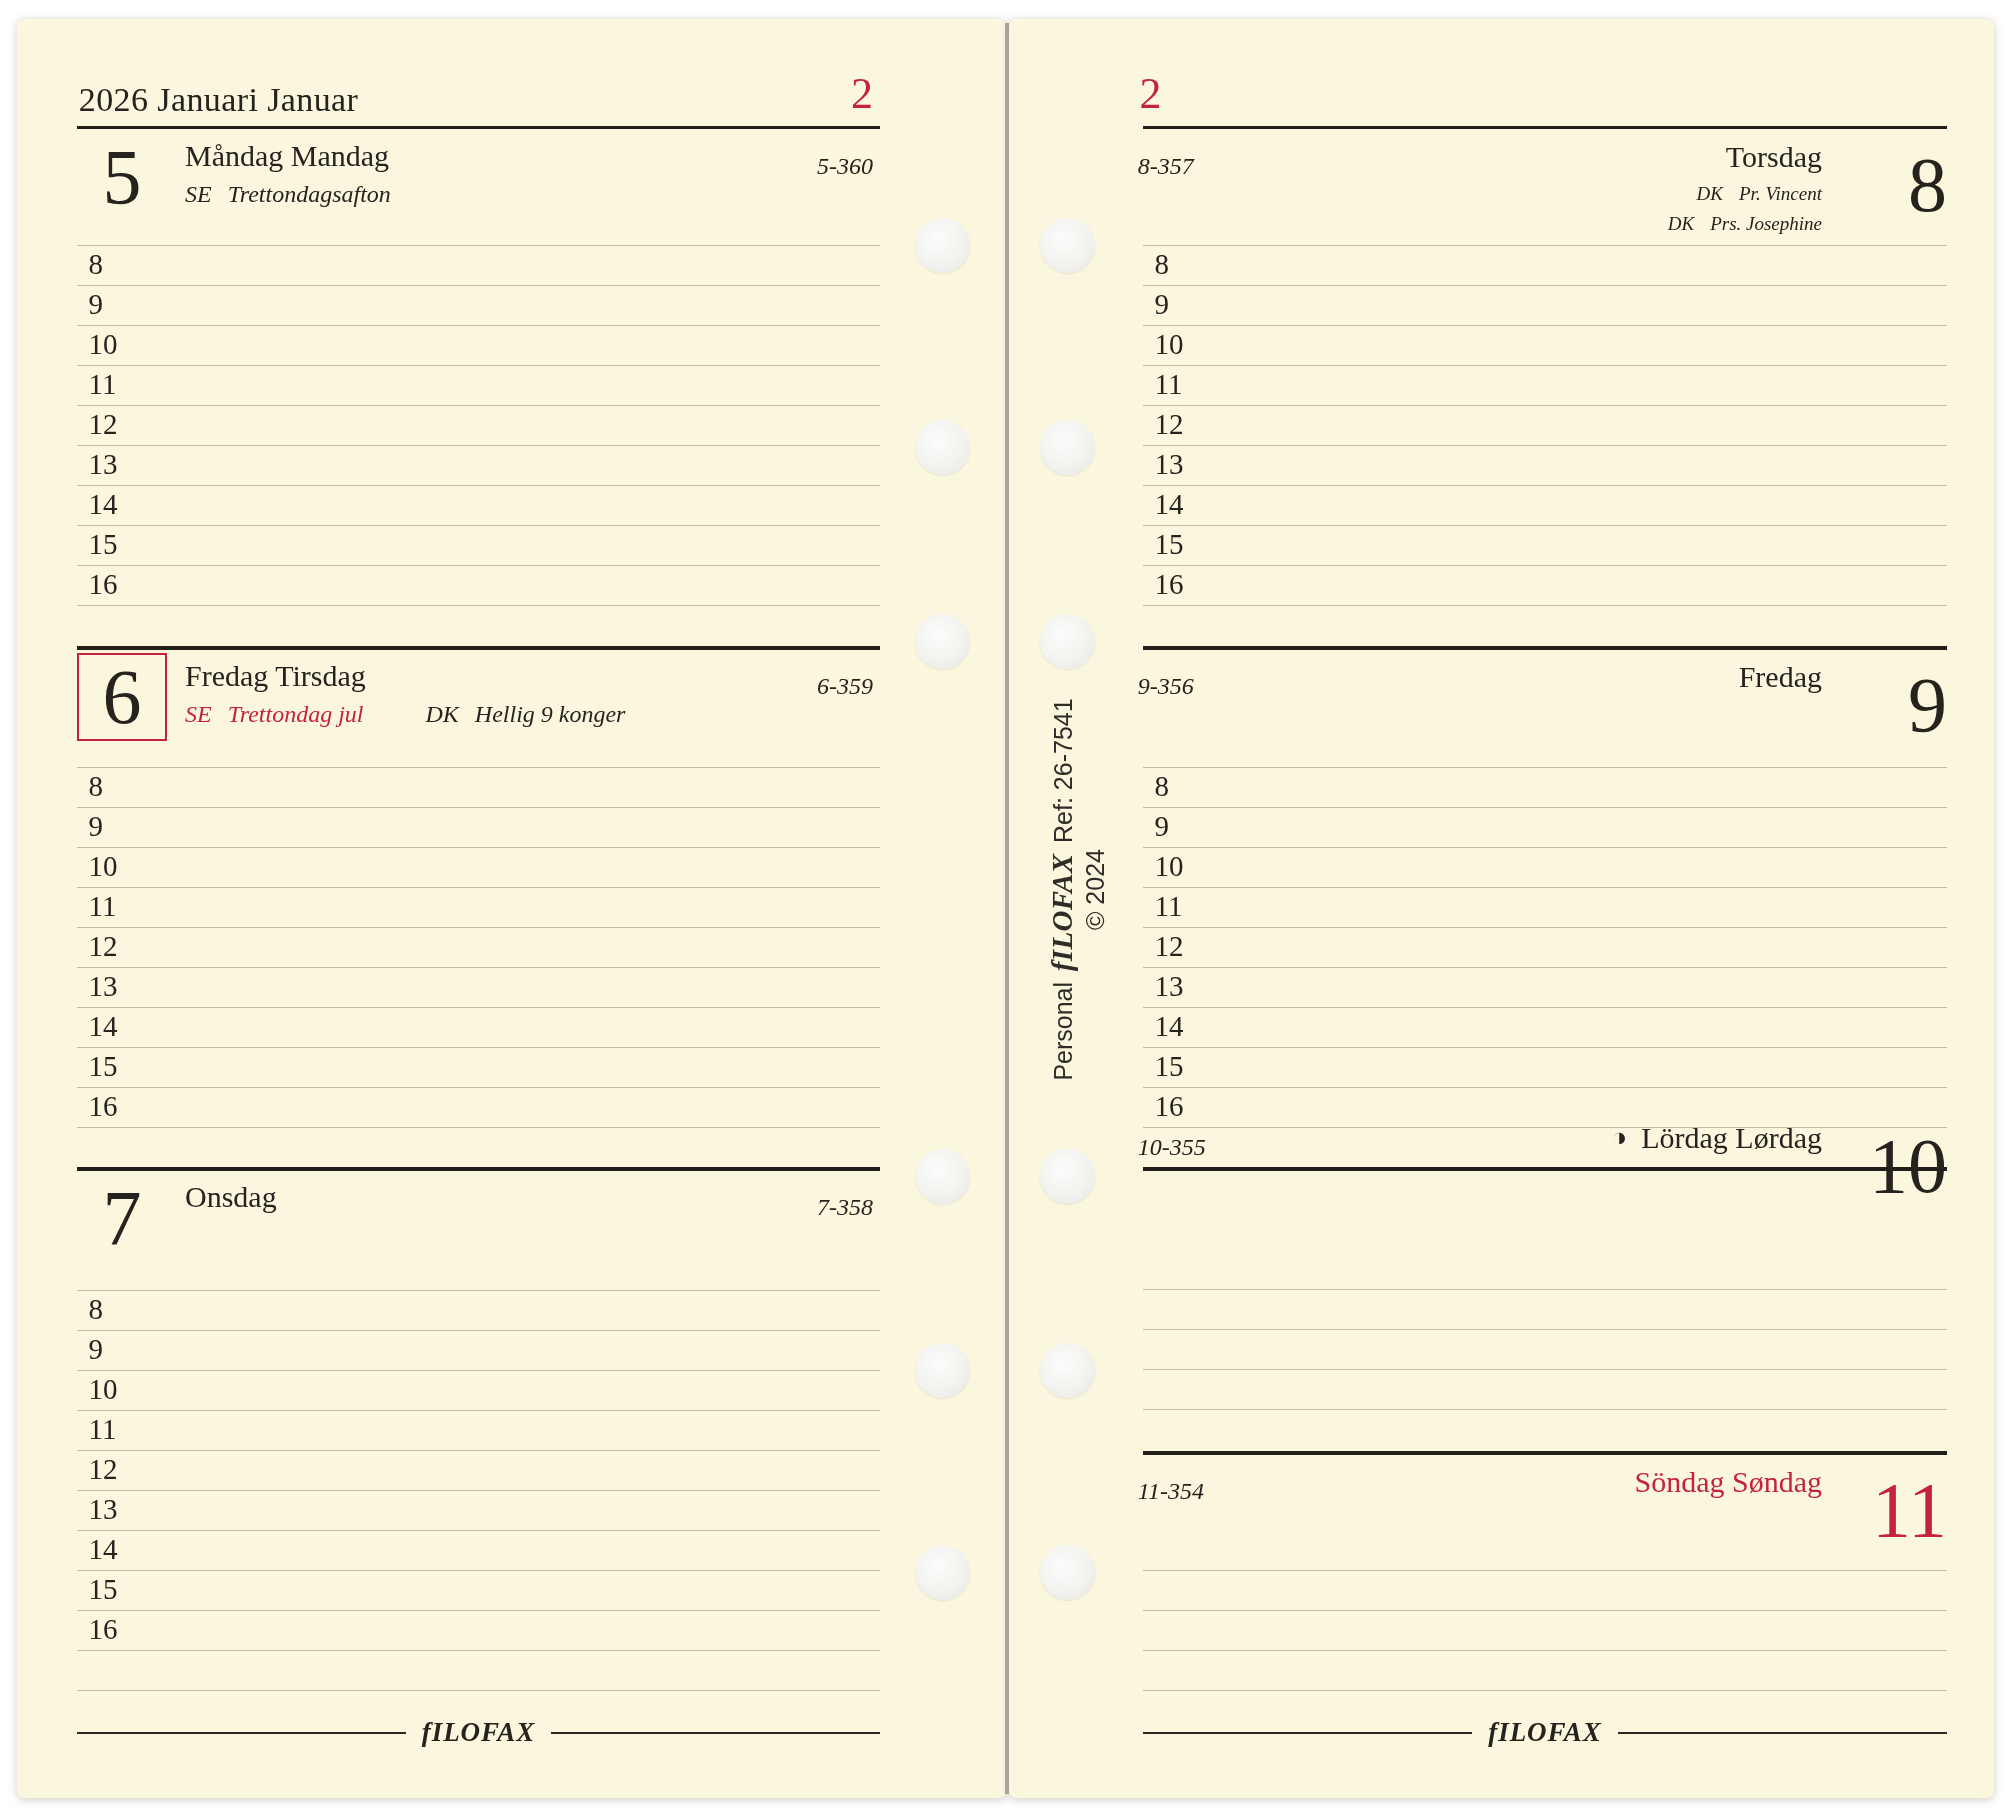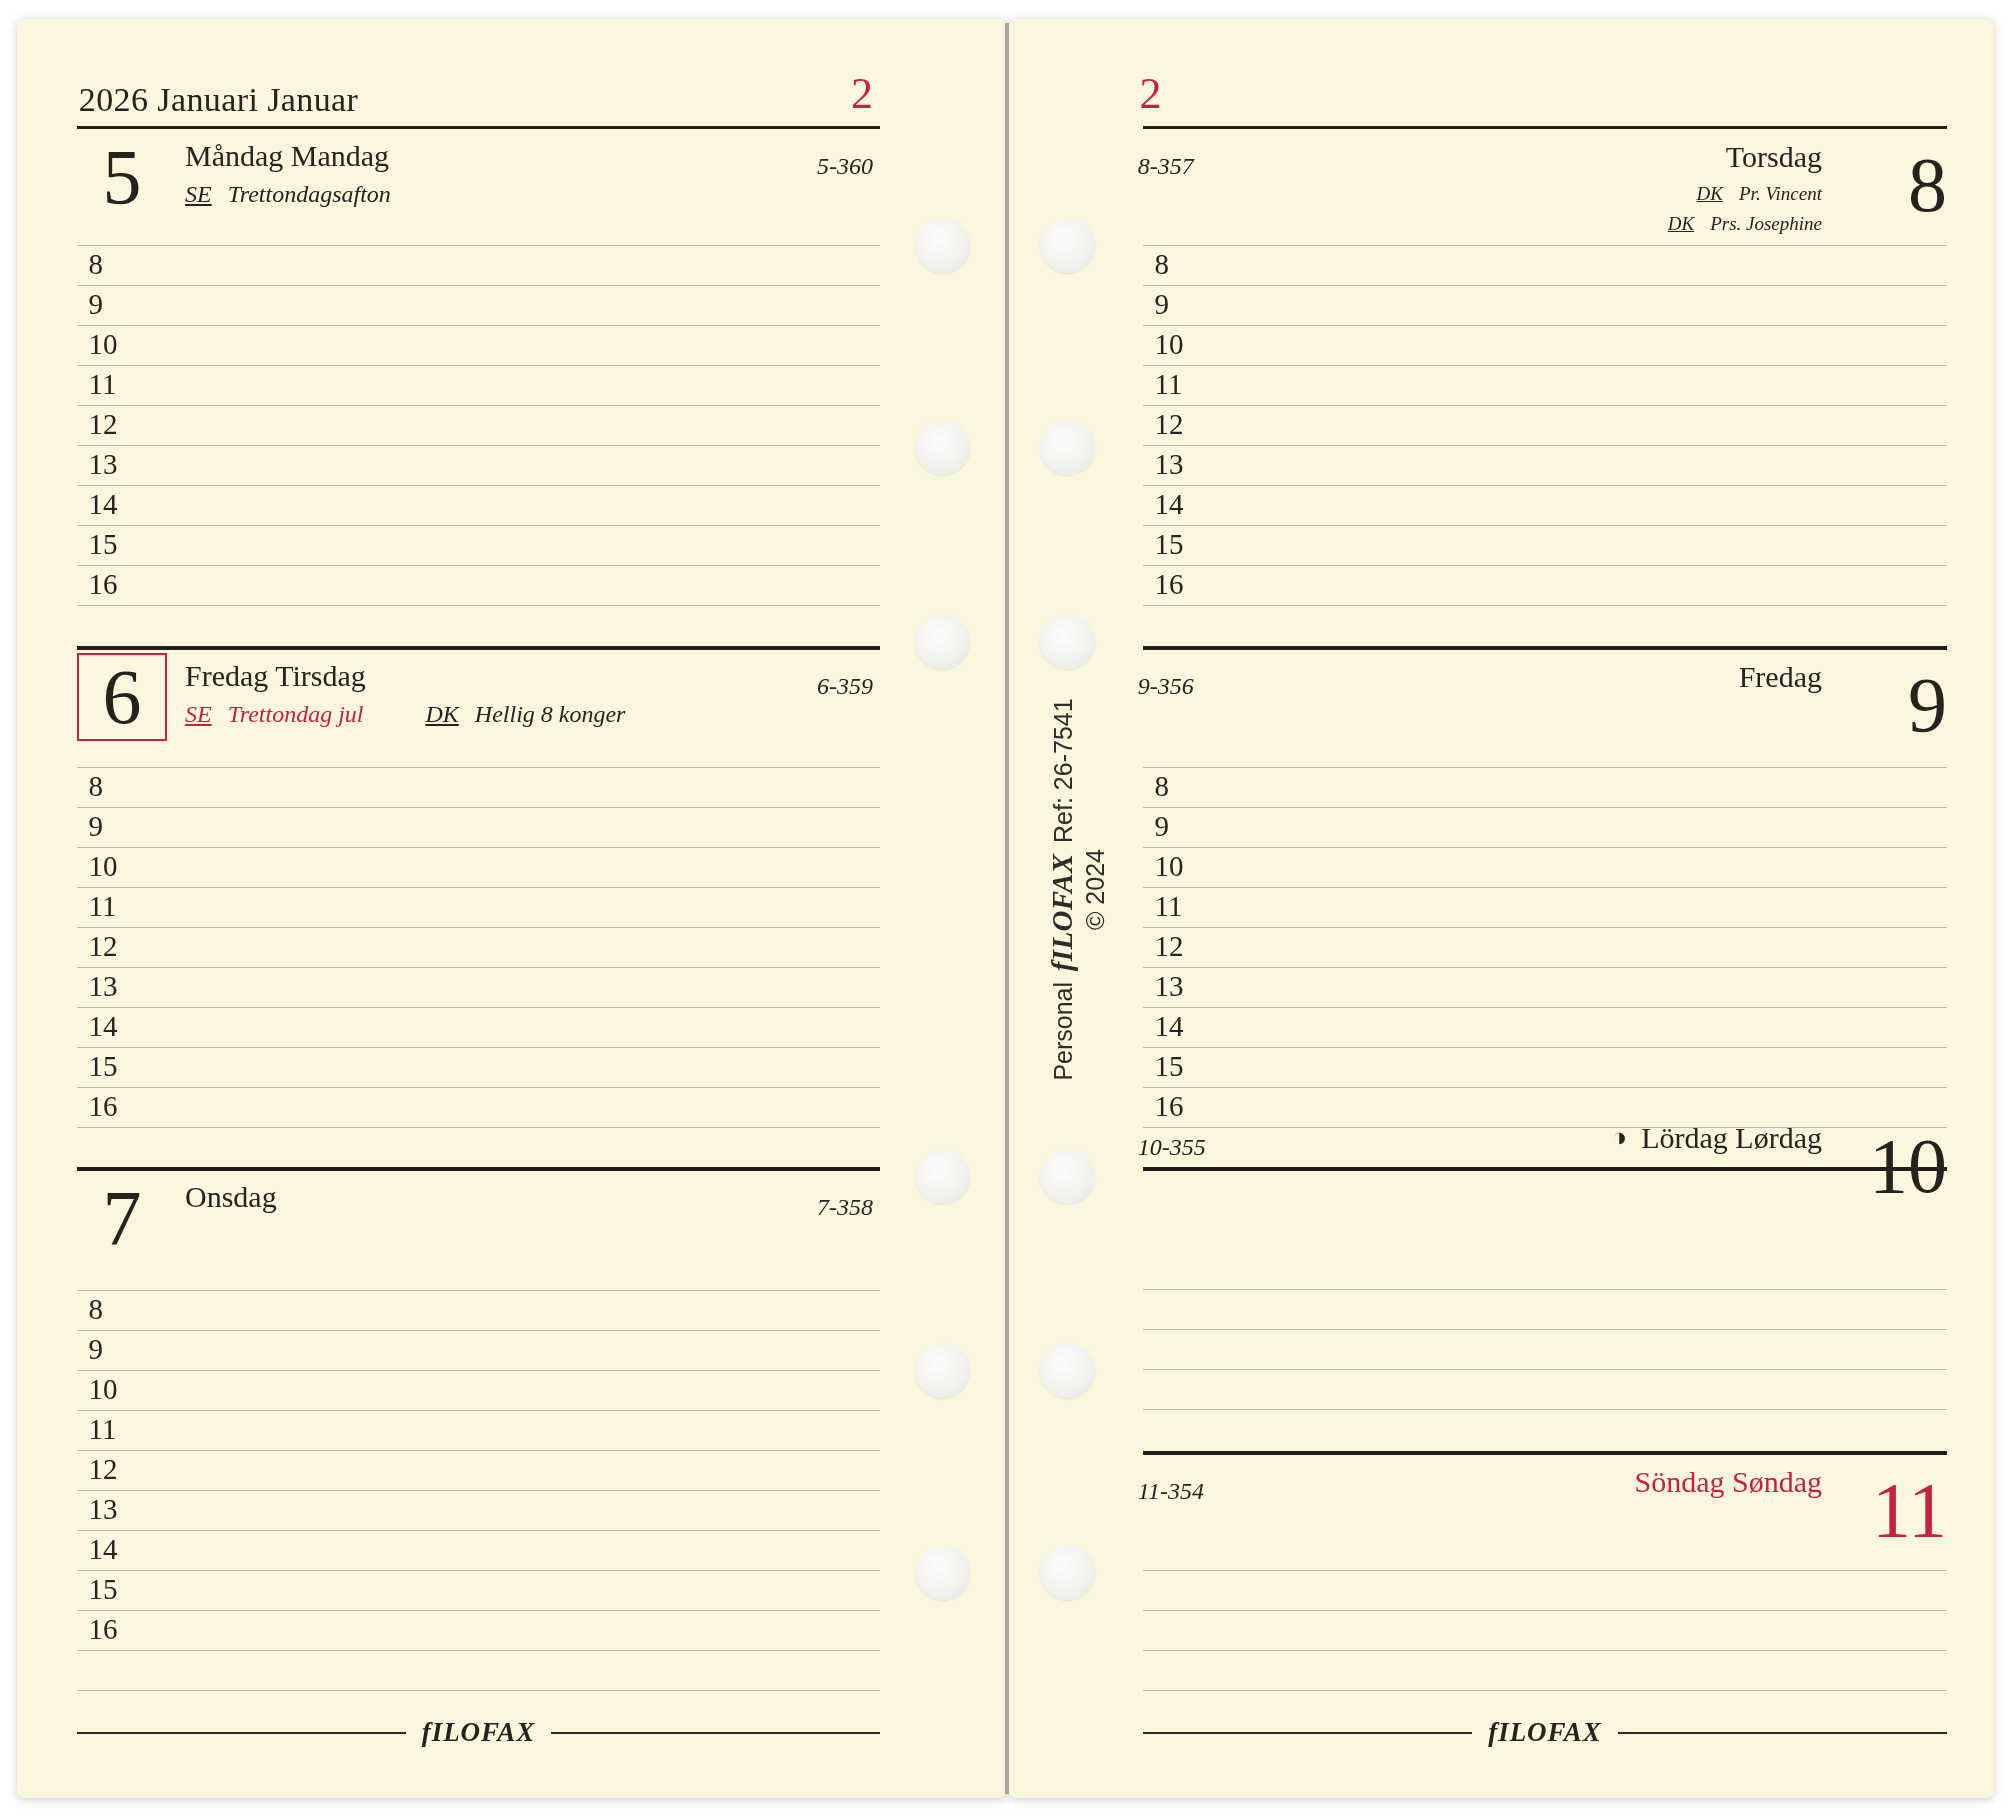--- a/index.html
+++ b/index.html
@@ -43,21 +43,21 @@
   .dhead{position:absolute;}
   .dhead-l{left:60px;width:803px;}
   .dhead-r{left:134px;width:804px;}
   .dnum{
     position:absolute;left:0;top:7px;width:90px;height:88px;
     display:flex;align-items:center;justify-content:center;font-size:78px;line-height:1;
   }
   .dnum.boxed{border:2.6px solid var(--red);box-sizing:border-box;}
   .dnames{position:absolute;left:108px;top:12.4px;font-size:30px;white-space:nowrap;}
   .hol-row{position:absolute;left:108px;top:55px;display:flex;gap:62px;font-style:italic;font-size:24px;white-space:nowrap;}
-  .hol-code{margin-right:16px;text-decoration:underline;}
+  .hol-code{margin-right:16px;}
   .doy{position:absolute;font-style:italic;font-size:24px;top:26.5px;}
   .doy-l{right:7px;}
   .doy-r{left:-5.3px;}
   .dnum-r{
     position:absolute;right:0;top:12.4px;height:92px;
     display:flex;align-items:center;font-size:78px;line-height:1;
   }
   .names-r{position:absolute;right:125px;top:14px;font-size:30px;white-space:nowrap;}
   .moon{font-size:26.5px;margin-right:14px;position:relative;top:-2.6px;}
   .hols-r{position:absolute;right:125px;top:53px;text-align:right;font-style:italic;font-size:19px;line-height:30px;white-space:nowrap;}
@@ -119,21 +119,21 @@
       <div class="hrow"><span class="hlabel">14</span></div>
       <div class="hrow"><span class="hlabel">15</span></div>
       <div class="hrow"><span class="hlabel">16</span></div>
     </div>
     <div class="divider div-l" style="top: 627px;"></div>
     <div class="dhead dhead-l" style="top: 627px; height: 121px;">
       <div class="dnum boxed">6</div>
       <div class="dnames">Fredag Tirsdag</div>
       <div class="hol-row">
         <span class="hol red"><span class="hol-code">SE</span><span class="hol-name">Trettondag jul</span></span>
-        <span class="hol"><span class="hol-code">DK</span><span class="hol-name">Hellig 8 konger</span></span>
+        <span class="hol"><span class="hol-code">DK</span><span class="hol-name">Hellig 9 konger</span></span>
       </div>
       <div class="doy doy-l">6-359</div>
     </div>
     <div class="grid grid-l" style="top: 748px;">
       <div class="hrow"><span class="hlabel">8</span></div>
       <div class="hrow"><span class="hlabel">9</span></div>
       <div class="hrow"><span class="hlabel">10</span></div>
       <div class="hrow"><span class="hlabel">11</span></div>
       <div class="hrow"><span class="hlabel">12</span></div>
       <div class="hrow"><span class="hlabel">13</span></div>

